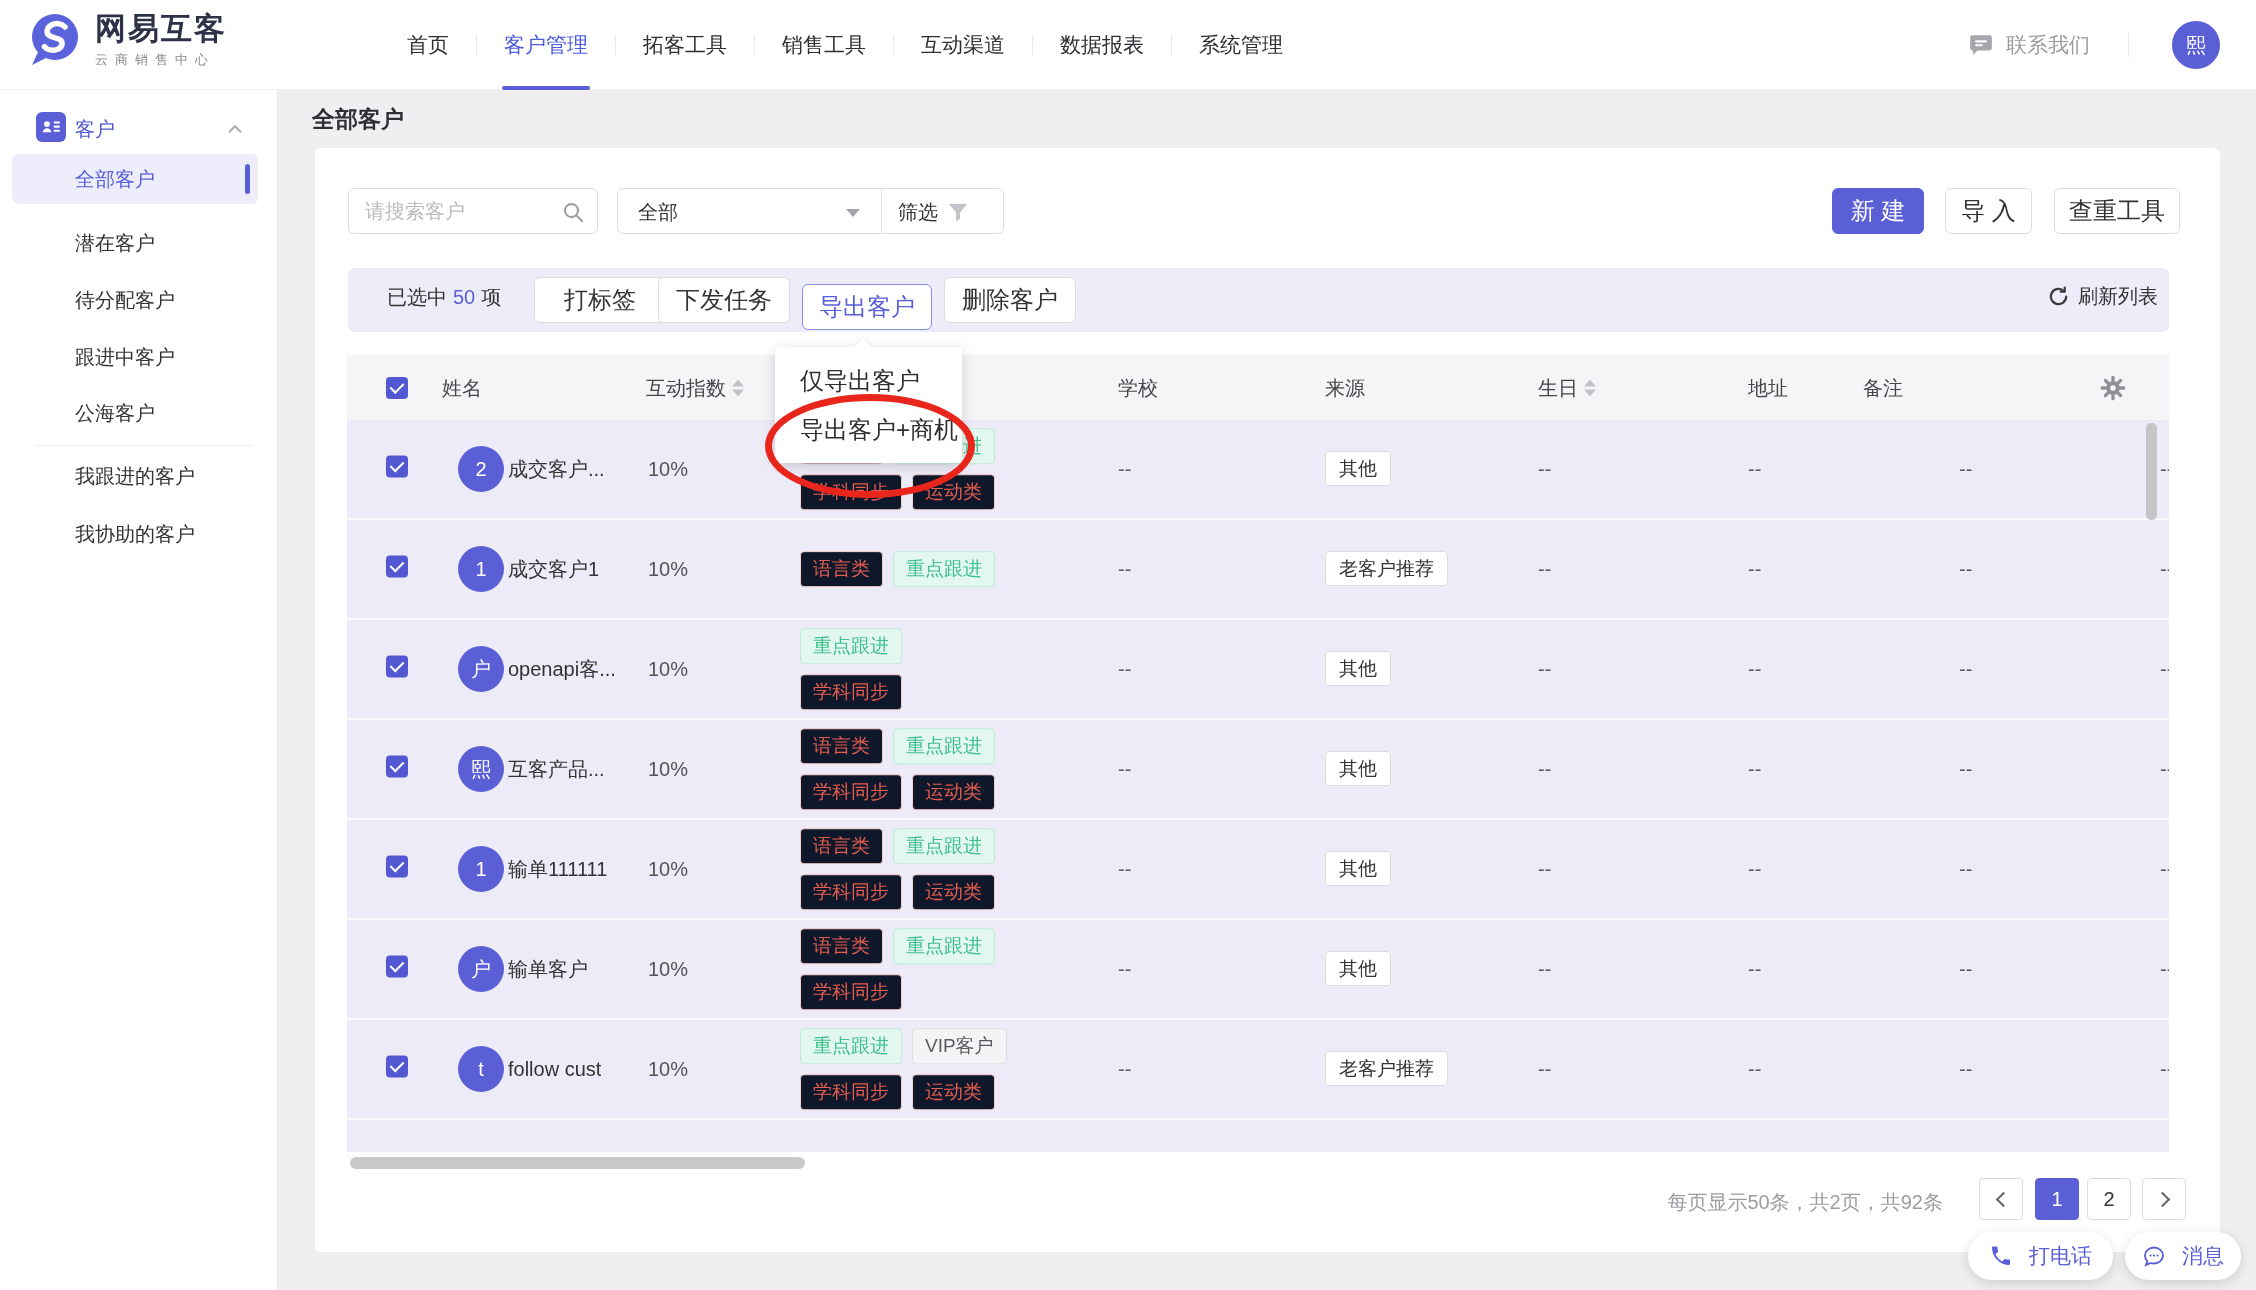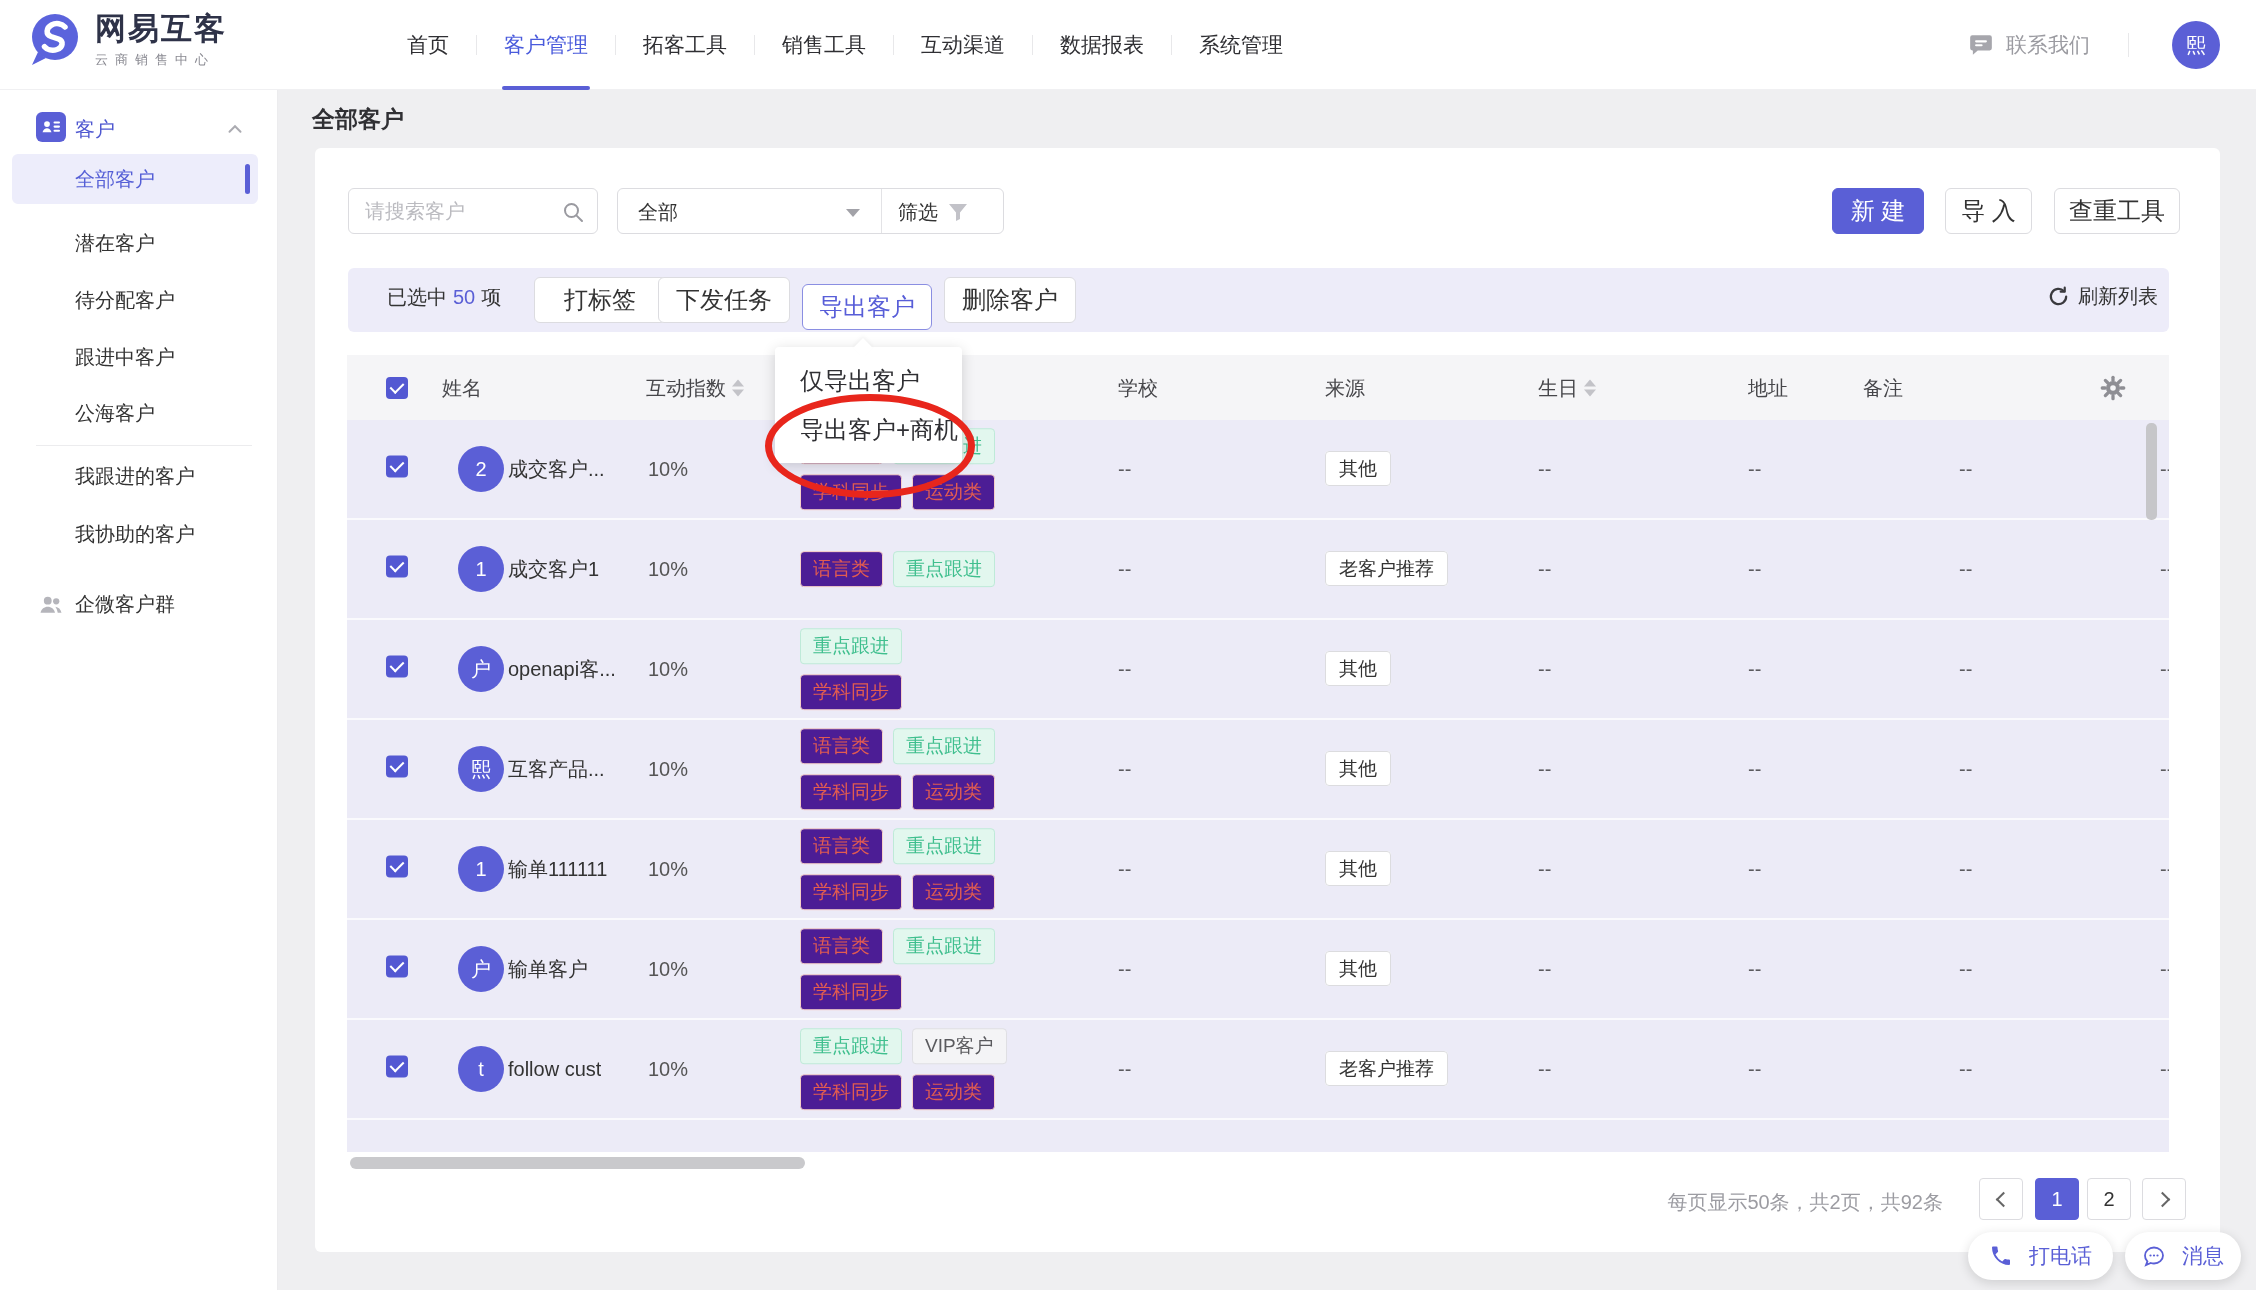--- a/index.html
+++ b/index.html
@@ -91,21 +91,21 @@
   .c-school{left:771px;}
   .c-source{left:978px;}
   .c-birth{left:1191px;}
   .c-addr{left:1401px;}
   .c-note{left:1612px;}
   .c-extra{left:1813px;width:10px;overflow:hidden;}
   .avatar-sm{width:46px;height:46px;border-radius:50%;background:#5B5FD6;color:#fff;font-size:20px;display:flex;align-items:center;justify-content:center;}
   .checkbox{display:inline-block;width:22px;height:22px;border-radius:4px;background:#5358D2;position:relative;cursor:pointer;}
   .checkbox::after{content:"";position:absolute;left:7px;top:3px;width:6px;height:11px;border:solid #fff;border-width:0 2.5px 2.5px 0;transform:rotate(45deg);}
   .tag{font-size:19px;padding:5px 12px;border-radius:4px;line-height:1.25;}
-  .tag.pink{background:#4c1d95;border:1px solid #F6CFC9;color:#E25C50;}
+  .tag.pink{background:#0f172a;border:1px solid #F6CFC9;color:#E25C50;}
   .tag.green{background:#E2F7EE;border:1px solid #BEEAD8;color:#3FBF8E;}
   .tag.gray{background:#F4F4F6;border:1px solid #DFDFE3;color:#5A5A5E;}
   .source-tag{background:#fff;border:1px solid #DCDCDF;border-radius:4px;padding:6px 13px;font-size:19px;color:#333;}
 
   
   #vscroll{position:absolute;left:2146px;top:423px;width:11px;height:97px;border-radius:5px;background:#C6C6C9;z-index:40;}
   #hscroll{position:absolute;left:350px;top:1157px;width:455px;height:12px;border-radius:6px;background:#C9C9CC;z-index:40;}
 
   
   #export-menu{position:absolute;left:775px;top:347px;width:187px;height:116px;background:#fff;border-radius:4px;box-shadow:0 3px 14px rgba(0,0,0,.16);z-index:50;padding-top:9px;}
@@ -204,29 +204,20 @@
           <span>公海客户</span>
         </div>
         <div class="side-item" style="top: 361px;">
           <span>我跟进的客户</span>
         </div>
         <div class="side-item" style="top: 419px;">
           <span>我协助的客户</span>
         </div>
       </div>
     <div id="side-divider"></div>
-    <div id="side-wecom">
-      <svg width="26" height="26" viewBox="0 0 24 24" fill="#B5B5BB">
-        <circle cx="9" cy="8" r="3.6"></circle>
-        <path d="M2.3 19.2c.7-3.6 3.5-5.7 6.7-5.7s6 2.1 6.7 5.7z"></path>
-        <circle cx="16.8" cy="8.6" r="2.9"></circle>
-        <path d="M16 13.7c2.9.4 5 2.3 5.7 5.5h-3.5c-.4-2.3-1.2-4.1-2.2-5.5z"></path>
-      </svg>
-      <span>企微客户群</span>
-    </div>
   </div>
 
   <div id="page-title">全部客户</div>
   <div id="card"></div>
 
   <div id="search-box">
     <input type="text" placeholder="请搜索客户" style="">
     <svg width="24" height="24" viewBox="0 0 24 24">
       <circle cx="10.5" cy="10.5" r="6.5" fill="none" stroke="#9A9AA0" stroke-width="2"></circle>
       <path d="M15.6 15.6L21 21" stroke="#9A9AA0" stroke-width="2" stroke-linecap="round"></path>

